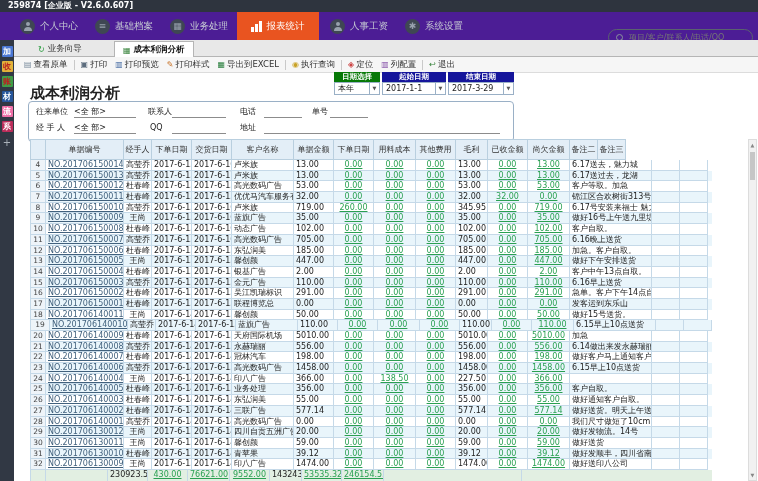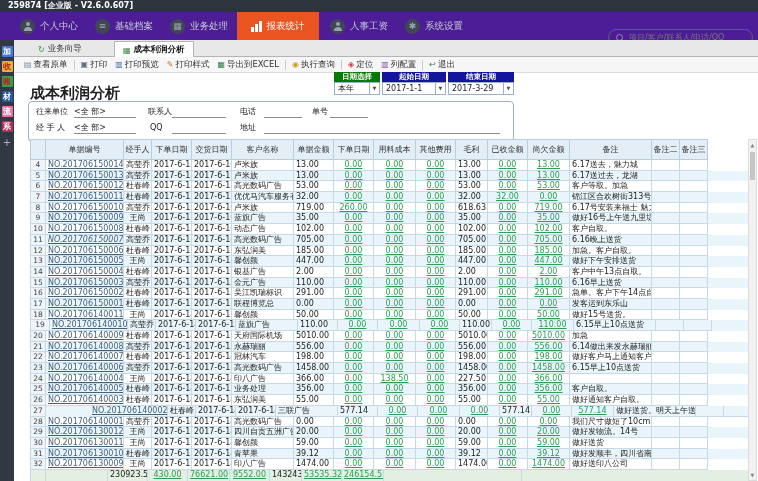--- a/index.html
+++ b/index.html
@@ -248,21 +248,20 @@
         <div class="th" style="width: 40px;">下单日期</div>
         <div class="th" style="width: 40px;">交货日期</div>
         <div class="th" style="width: 62px;">客户名称</div>
         <div class="th" style="width: 40px;">单据金额</div>
         <div class="th" style="width: 40px;">下单日期</div>
         <div class="th" style="width: 42px;">用料成本</div>
         <div class="th" style="width: 40px;">其他费用</div>
         <div class="th" style="width: 32px;">毛利</div>
         <div class="th" style="width: 40px;">已收金额</div>
         <div class="th" style="width: 42px;">尚欠金额</div>
-        <div class="th" style="width: 82px;">备注</div>
         <div class="th" style="width: 28px;">备注二</div>
         <div class="th" style="width: 28px;">备注三</div>
       </div>
     <div id="tbody">
         <div class="trow">
           <div class="c num ctr" style="width: 16px;">4</div>
           <div class="c doc" style="width: 78px;">NO.201706150014</div>
           <div class="c ctr" style="width: 28px;">高莹乔</div>
           <div class="c ctr" style="width: 40px;">2017-6-15</div>
           <div class="c ctr" style="width: 40px;">2017-6-16</div>
@@ -336,21 +335,21 @@
           <div class="c num ctr" style="width: 16px;">8</div>
           <div class="c doc" style="width: 78px;">NO.201706150010</div>
           <div class="c ctr" style="width: 28px;">高莹乔</div>
           <div class="c ctr" style="width: 40px;">2017-6-15</div>
           <div class="c ctr" style="width: 40px;">2017-6-16</div>
           <div class="c " style="width: 62px;">卢米族</div>
           <div class="c amt" style="width: 40px;">719.00</div>
           <div class="c grn" style="width: 40px;">260.00</div>
           <div class="c grn" style="width: 42px;">0.00</div>
           <div class="c grn" style="width: 40px;">0.00</div>
-          <div class="c amt" style="width: 32px;">618.63</div>
+          <div class="c amt" style="width: 32px;">345.95</div>
           <div class="c grn" style="width: 40px;">0.00</div>
           <div class="c grn" style="width: 42px;">719.00</div>
           <div class="c " style="width: 82px;">6.17号安装来福士 魅力城</div>
           <div class="c " style="width: 28px;"></div>
           <div class="c " style="width: 28px;"></div>
         </div>
         <div class="trow alt">
           <div class="c num ctr" style="width: 16px;">9</div>
           <div class="c doc" style="width: 78px;">NO.201706150009</div>
           <div class="c ctr" style="width: 28px;">王尚</div>
@@ -381,21 +380,21 @@
           <div class="c grn" style="width: 40px;">0.00</div>
           <div class="c amt" style="width: 32px;">102.00</div>
           <div class="c grn" style="width: 40px;">0.00</div>
           <div class="c grn" style="width: 42px;">102.00</div>
           <div class="c " style="width: 82px;">客户自取。</div>
           <div class="c " style="width: 28px;"></div>
           <div class="c " style="width: 28px;"></div>
         </div>
         <div class="trow alt">
           <div class="c num ctr" style="width: 16px;">11</div>
-          <div class="c doc" style="width: 78px; font-style: italic;">NO.201706150007</div>
+          <div class="c doc" style="width: 78px;">NO.201706150007</div>
           <div class="c ctr" style="width: 28px;">高莹乔</div>
           <div class="c ctr" style="width: 40px;">2017-6-15</div>
           <div class="c ctr" style="width: 40px;">2017-6-16</div>
           <div class="c " style="width: 62px;">高光数码广告</div>
           <div class="c amt" style="width: 40px;">705.00</div>
           <div class="c grn" style="width: 40px;">0.00</div>
           <div class="c grn" style="width: 42px;">0.00</div>
           <div class="c grn" style="width: 40px;">0.00</div>
           <div class="c amt" style="width: 32px;">705.00</div>
           <div class="c grn" style="width: 40px;">0.00</div>
@@ -669,21 +668,21 @@
           <div class="c grn" style="width: 40px;">0.00</div>
           <div class="c amt" style="width: 32px;">55.00</div>
           <div class="c grn" style="width: 40px;">0.00</div>
           <div class="c grn" style="width: 42px;">55.00</div>
           <div class="c " style="width: 82px;">做好通知客户自取。</div>
           <div class="c " style="width: 28px;"></div>
           <div class="c " style="width: 28px;"></div>
         </div>
         <div class="trow alt">
           <div class="c num ctr" style="width: 16px;">27</div>
-          <div class="c doc" style="width: 78px; margin-left: 44px;">NO.201706140002</div>
+          <div class="c doc" style="width: 78px;">NO.201706140002</div>
           <div class="c ctr" style="width: 28px;">杜春峰</div>
           <div class="c ctr" style="width: 40px;">2017-6-14</div>
           <div class="c ctr" style="width: 40px;">2017-6-14</div>
           <div class="c " style="width: 62px;">三联广告</div>
           <div class="c amt" style="width: 40px;">577.14</div>
           <div class="c grn" style="width: 40px;">0.00</div>
           <div class="c grn" style="width: 42px;">0.00</div>
           <div class="c grn" style="width: 40px;">0.00</div>
           <div class="c amt" style="width: 32px;">577.14</div>
           <div class="c grn" style="width: 40px;">0.00</div>

